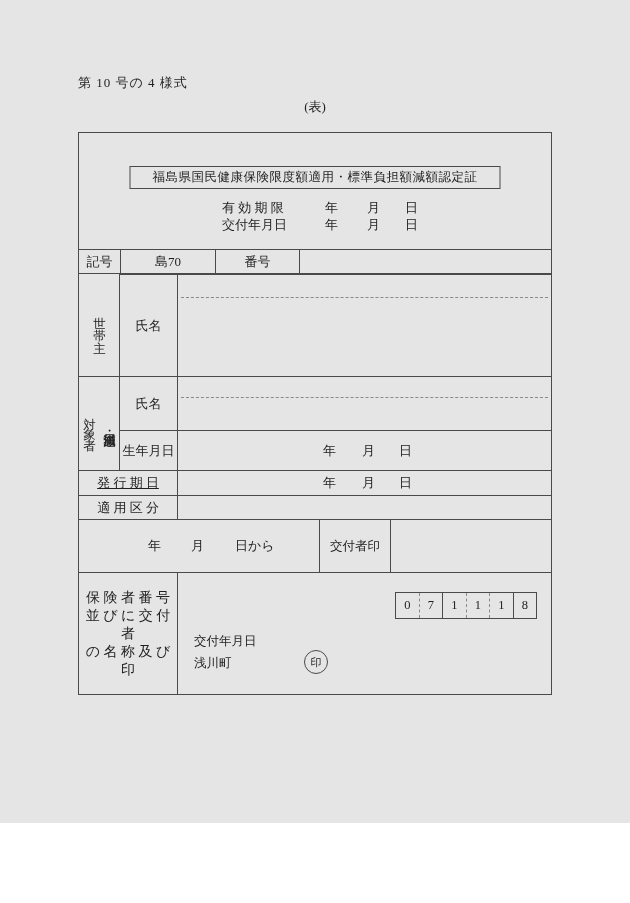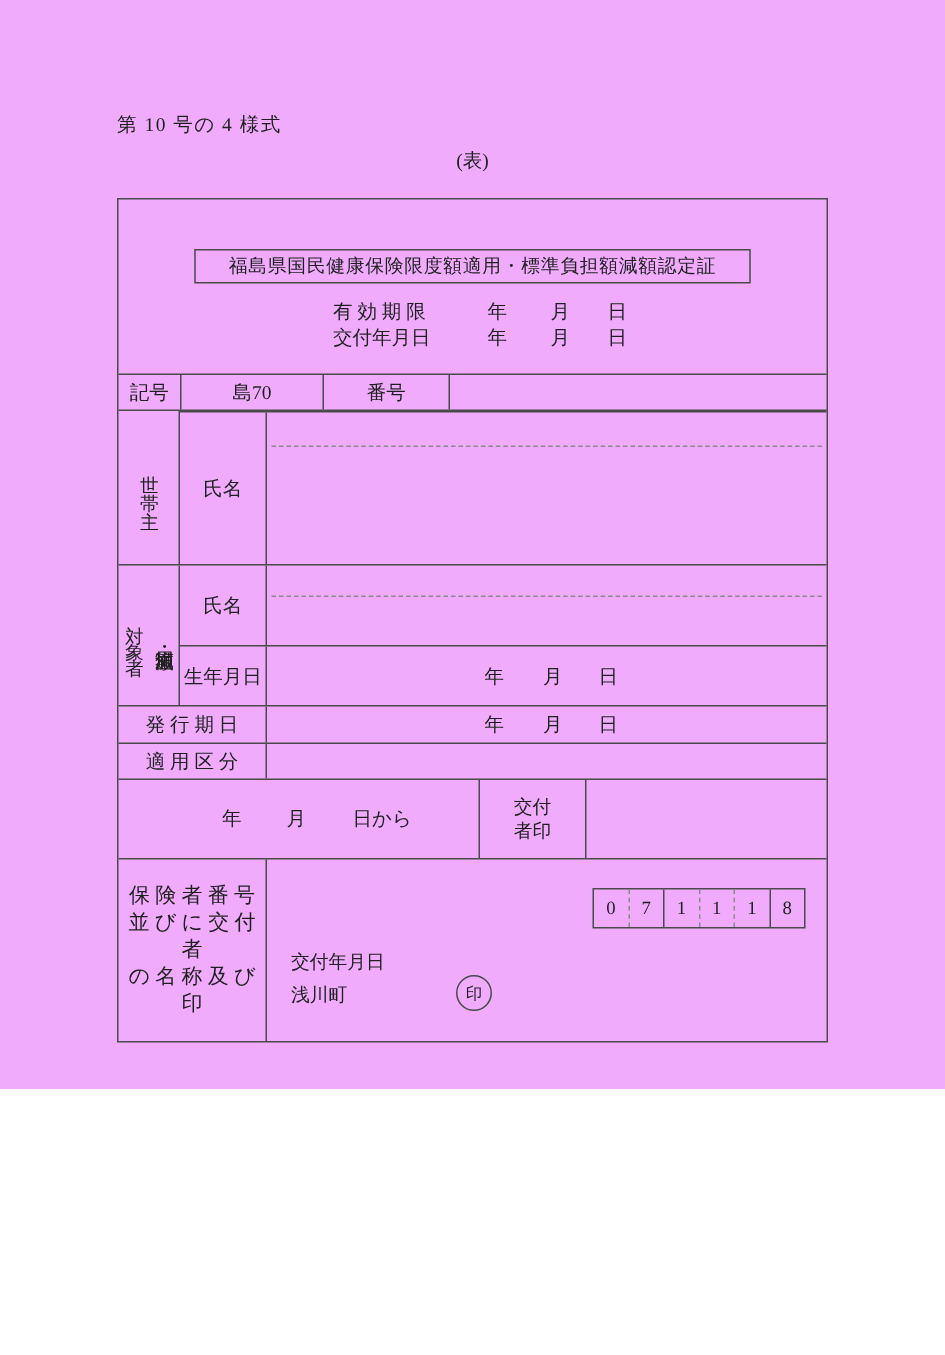--- a/index.html
+++ b/index.html
@@ -3,22 +3,22 @@
 <meta charset="utf-8">
 <style>
   html, body {
     margin: 0; padding: 0;
     background: #ffffff;
     font-family: "Liberation Serif", "DejaVu Serif", serif;
     color: #1f1f1f;
   }
   .page {
     position: relative;
-    width: 630px; height: 726px;
-    background: #f0abfc;
+    width: 630px; height: 823px;
+    background: #e5e5e5;
     overflow: hidden;
   }
   .form-number {
     position: absolute; left: 78px; top: 74px;
     font-size: 13px; letter-spacing: 1px;
   }
   .side-indicator {
     position: absolute; left: 0; top: 98px; width: 630px;
     text-align: center; font-size: 13px;
   }
@@ -79,34 +79,34 @@
     border-top: 1px dashed #8a8a8a;
   }
   .h-address { height: 47px; }
   .h-name1 { flex: 1; }
   .h-name2 { height: 53px; }
   .h-birth { flex: 1; }
   .abs-y { position: absolute; left: 145px; top: 50%; transform: translateY(-50%); }
   .abs-m { position: absolute; left: 184px; top: 50%; transform: translateY(-50%); }
   .abs-d { position: absolute; left: 221px; top: 50%; transform: translateY(-50%); }
   
-  .row-issue { height: 25px; }
+  .row-issue { height: 25px; text-decoration: underline; }
   .row-category { height: 24px; }
   .row-longterm { height: 53px; }
   .mlabel {
     width: 98px; display: flex; align-items: center; justify-content: center;
     text-align: center;
   }
   .mlabel.multi { flex-direction: column; justify-content: center; line-height: 18px; }
   .lt-content { width: 240px; position: relative; }
   .lt-y { position: absolute; left: 69px;  top: 50%; transform: translateY(-50%); }
   .lt-m { position: absolute; left: 112px; top: 50%; transform: translateY(-50%); }
   .lt-d { position: absolute; left: 156px; top: 50%; transform: translateY(-50%); }
   .seal-cell { width: 70px; border-left: 1px solid #4a4a4a;
-    display: flex; flex-direction: column; align-items: center; justify-content: center;
+    display: flex; align-items: center; justify-content: center;
     line-height: 16px; font-size: 12.5px; }
   .tail-cell { flex: 1; border-left: 1px solid #4a4a4a; }
   
   .sec-insurer { flex: 1; }
   .ins-label { line-height: 26px; font-size: 14px; }
   .ins-content { flex: 1; position: relative; }
   .digit-boxes {
     position: absolute; left: 217px; top: 19px;
     width: 142px; height: 27px;
     border: 1px solid #4a4a4a; box-sizing: border-box;

